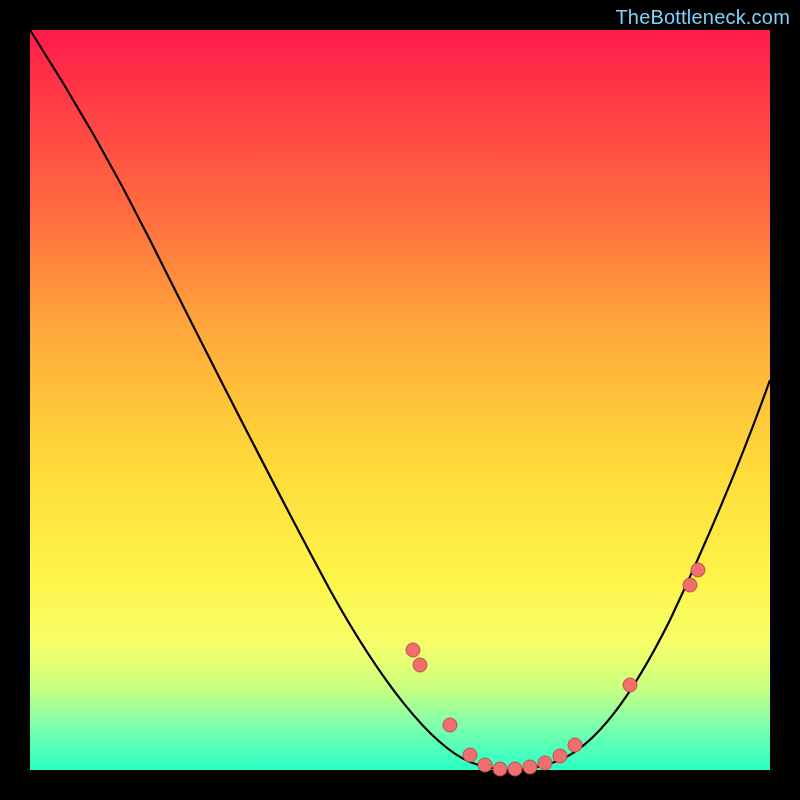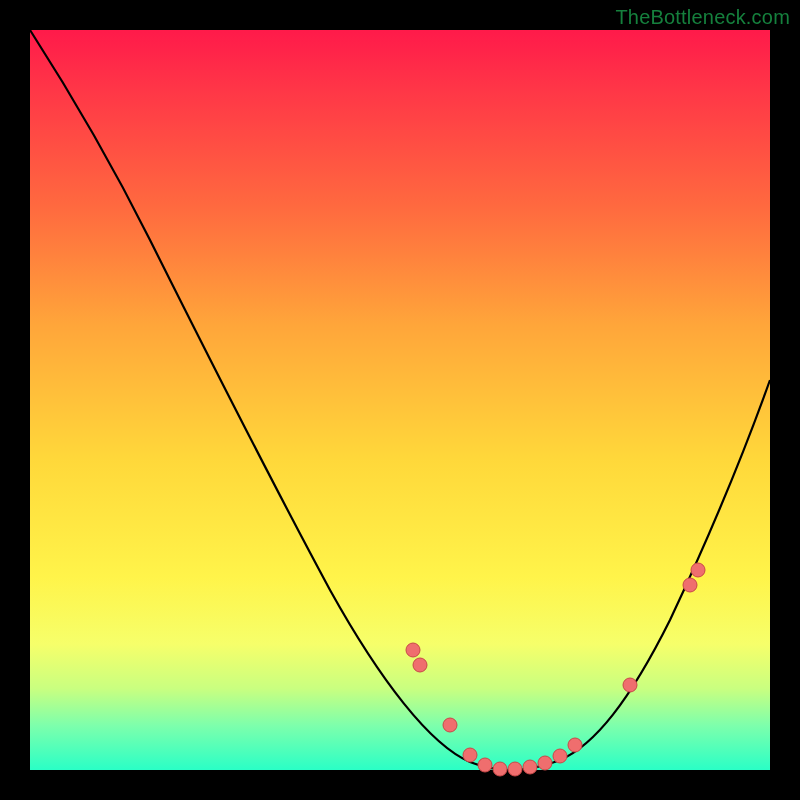--- a/index.html
+++ b/index.html
@@ -25,21 +25,21 @@
       #fff44a 74%,
       #f6ff6a 83%,
       #c9ff80 89%,
       #7dffac 94%,
       #2affc6 100%);
   }
   .watermark {
     position: absolute;
     top: 6px;
     right: 10px;
-    color: #15803d;
+    color: #7dd3fc;
     font-size: 20px;
     letter-spacing: 0.2px;
   }
   svg.curve {
     position: absolute;
     left: 30px;
     top: 30px;
     width: 740px;
     height: 740px;
     overflow: visible;

